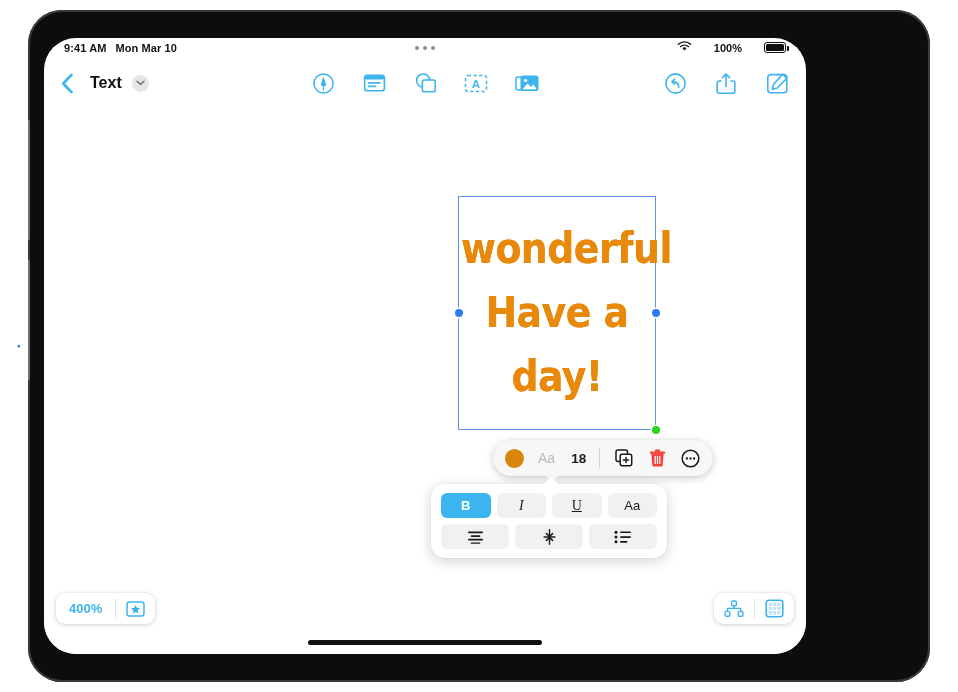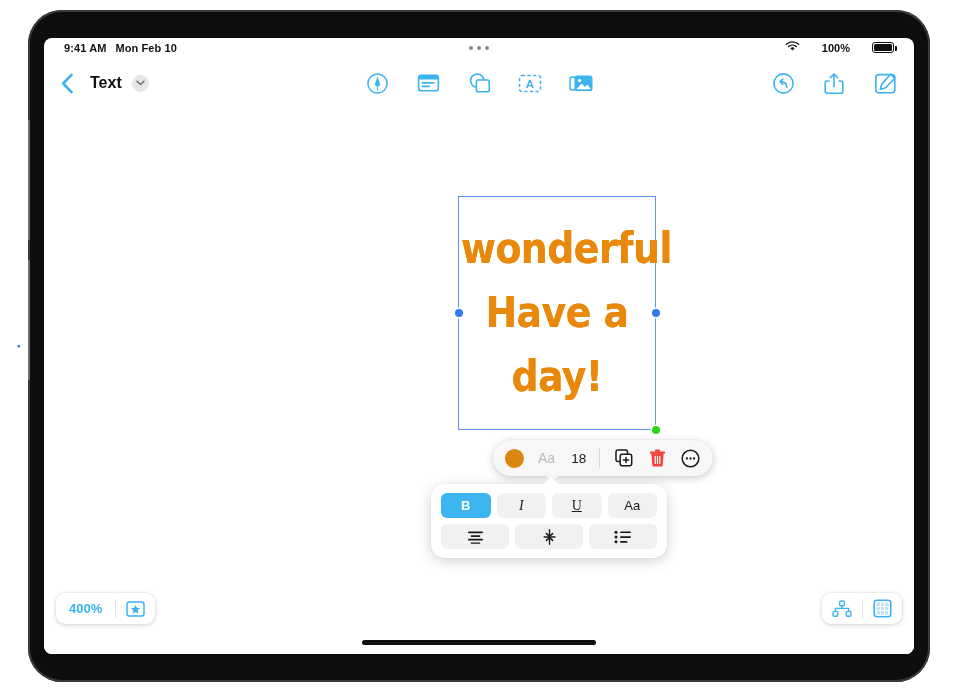--- a/index.html
+++ b/index.html
@@ -30,23 +30,23 @@
   #stray-marker {
     position: absolute; left: 17px; top: 342px;
     width: 8px; height: 9px;
     color: #2f6fd0; font-size: 9px; line-height: 9px;
     font-family: "Liberation Sans", sans-serif;
   }
 
   #screen {
     position: absolute;
     left: 44px; top: 38px;
-    width: 870px; height: 616px;
-    background: #ffffff;
-    border-radius: 8px;
+    width: 762px; height: 616px;
+    background: #ffffff;
+    border-radius: 32px;
     overflow: hidden;
   }
 
   
   #statusbar {
     position: absolute; left: 0; top: 0; width: 100%; height: 24px;
     display: flex; align-items: center;
   }
   #status-left {
     position: absolute; left: 20px; top: 4px;
@@ -172,21 +172,21 @@
     width: 19px; height: 19px; border-radius: 50%;
     background: #D9860D;
     margin-right: 14px;
     cursor: pointer;
   }
   #ctx-aa {
     font-size: 14px; color: #b9b9bd; font-weight: 500;
     margin-right: 16px; cursor: pointer;
   }
   #ctx-size {
-    font-size: 13.5px; color: #1a1a1a; font-weight: normal;
+    font-size: 13.5px; color: #1a1a1a; font-weight: bold;
     margin-right: 13px; cursor: pointer;
   }
   .ctx-divider {
     width: 1px; height: 20px; background: #d6d6d8; margin-right: 13px;
   }
   .ctx-icon {
     width: 22px; height: 22px; display: flex; align-items: center; justify-content: center;
     margin-right: 11px; cursor: pointer;
   }
   .ctx-icon:last-child { margin-right: 0; }
@@ -266,21 +266,21 @@
 <div id="device"></div>
 <div id="bezel-left-line"></div>
 <div id="bezel-left-line2"></div>
 <div id="stray-marker">▪</div>
 
 <div id="screen">
 
   <div id="statusbar">
     <div id="status-left">
       <span>9:41 AM</span>
-      <span>Mon Feb 10</span>
+      <span>Mon Mar 10</span>
     </div>
     <div id="status-dots">
       <i></i>
         <i></i>
         <i></i>
     </div>
     <div id="status-right">
       <span>
         <svg width="15" height="11" viewBox="0 0 15 11">
           <path d="M7.5 9.6 L5.4 7.3 a3.1 3.1 0 0 1 4.2 0 Z" fill="#111"></path>

